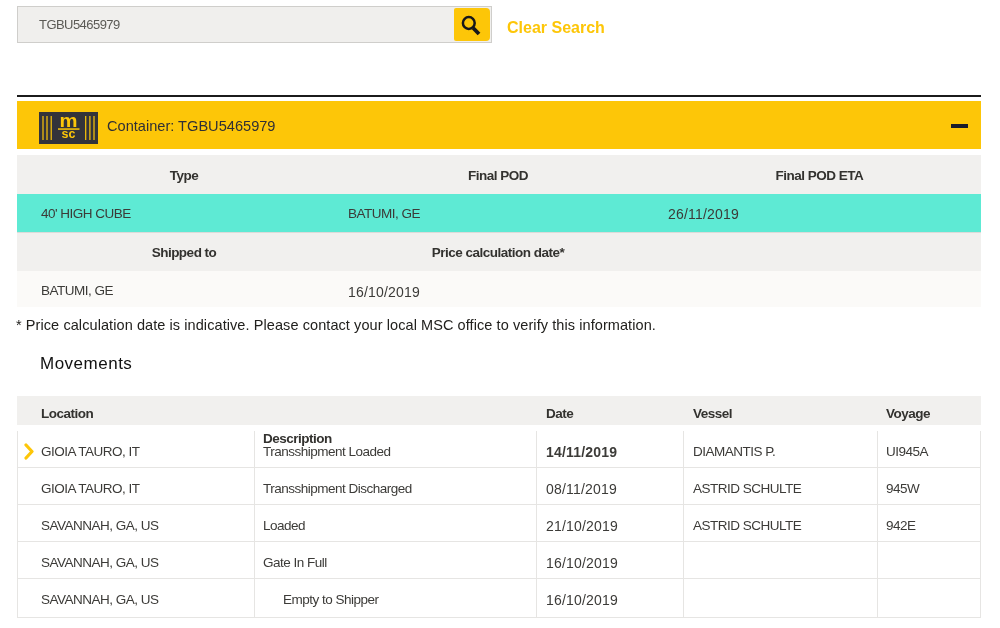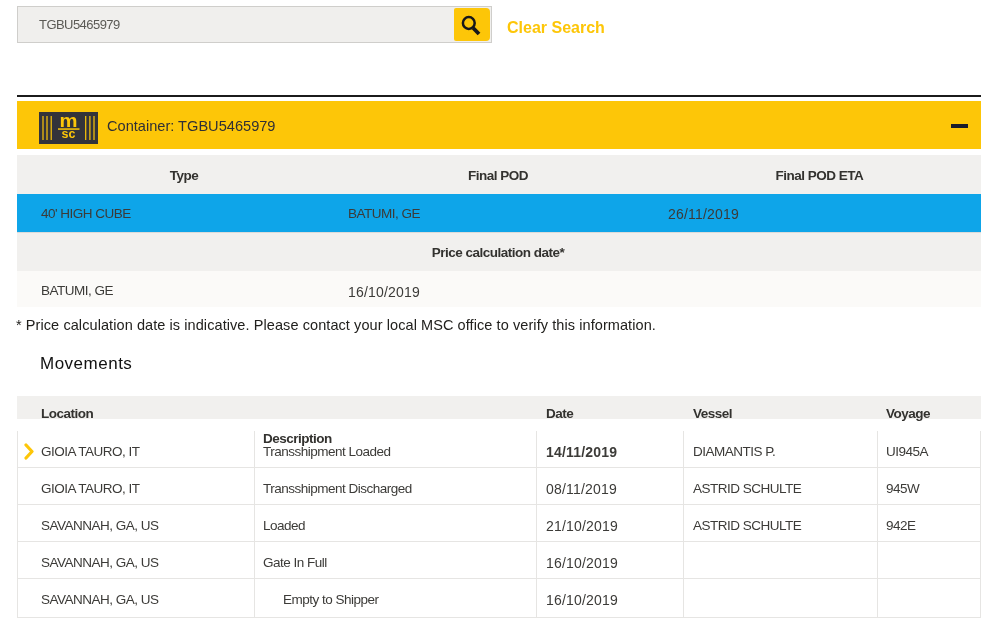--- a/index.html
+++ b/index.html
@@ -42,39 +42,40 @@
   </svg>
   <div class="abs" style="left:90px;top:16.5px;font-size:14.6px;color:#2f2f35;">Container: TGBU5465979</div>
   <div class="abs" style="left:934px;top:23px;width:17px;height:3.5px;background:#191b2a;"></div>
 </div>
 
 <div class="abs" style="left:17px;top:155px;width:964px;height:39px;background:#f1f0ee;">
   <div class="abs cellh" style="left:0;top:12.5px;width:334px;text-align:center;">Type</div>
   <div class="abs cellh" style="left:321px;top:12.5px;width:320px;text-align:center;">Final POD</div>
   <div class="abs cellh" style="left:641px;top:12.5px;width:323px;text-align:center;">Final POD ETA</div>
 </div>
-<div class="abs" style="left:17px;top:194px;width:964px;height:37.5px;background:#0ea5e9;text-decoration:underline;">
+<div class="abs" style="left:17px;top:194px;width:964px;height:37.5px;background:#5eead4;text-decoration:underline;">
   <div class="abs celld" style="left:24px;top:12px;">40' HIGH CUBE</div>
   <div class="abs celld" style="left:331px;top:12px;">BATUMI, GE</div>
   <div class="abs celld" style="left:651px;top:11.5px;"><span class="dt">26/11/2019</span></div>
 </div>
 <div class="abs" style="left:17px;top:231.5px;width:964px;height:1px;background:#dcdbd9;"></div>
 <div class="abs" style="left:17px;top:232.5px;width:964px;height:38px;background:#f1f0ee;">
+  <div class="abs cellh" style="left:0;top:12.5px;width:334px;text-align:center;">Shipped to</div>
   <div class="abs cellh" style="left:321px;top:12.5px;width:320px;text-align:center;">Price calculation date*</div>
 </div>
 <div class="abs" style="left:17px;top:270.5px;width:964px;height:36.5px;background:#fbfaf8;">
   <div class="abs celld" style="left:24px;top:12.5px;">BATUMI, GE</div>
   <div class="abs celld" style="left:331px;top:13px;"><span class="dt">16/10/2019</span></div>
 </div>
 
 <div class="abs" style="left:16px;top:316.5px;font-size:14.5px;letter-spacing:0.08px;color:#22211e;">* Price calculation date is indicative. Please contact your local MSC office to verify this information.</div>
 
 <div class="abs" style="left:40px;top:354px;font-size:17px;font-weight:normal;color:#111;letter-spacing:0.5px;">Movements</div>
 
-<div class="abs" style="left:17px;top:396px;width:964px;height:23px;background:#f1f0ee;">
+<div class="abs" style="left:17px;top:396px;width:964px;height:29px;background:#f1f0ee;">
   <div class="abs cellh" style="left:24px;top:10px;">Location</div>
   <div class="abs cellh" style="left:246px;top:10px;margin-top:25px;">Description</div>
   <div class="abs cellh" style="left:529px;top:10px;">Date</div>
   <div class="abs cellh" style="left:676px;top:10px;">Vessel</div>
   <div class="abs cellh" style="left:869px;top:10px;">Voyage</div>
 </div>
 
 <div class="abs" style="left:17px;top:431px;width:964px;">
 
   <div class="abs" style="left:0px;top:0;width:1px;height:187px;background:#e6e5e3;"></div>

